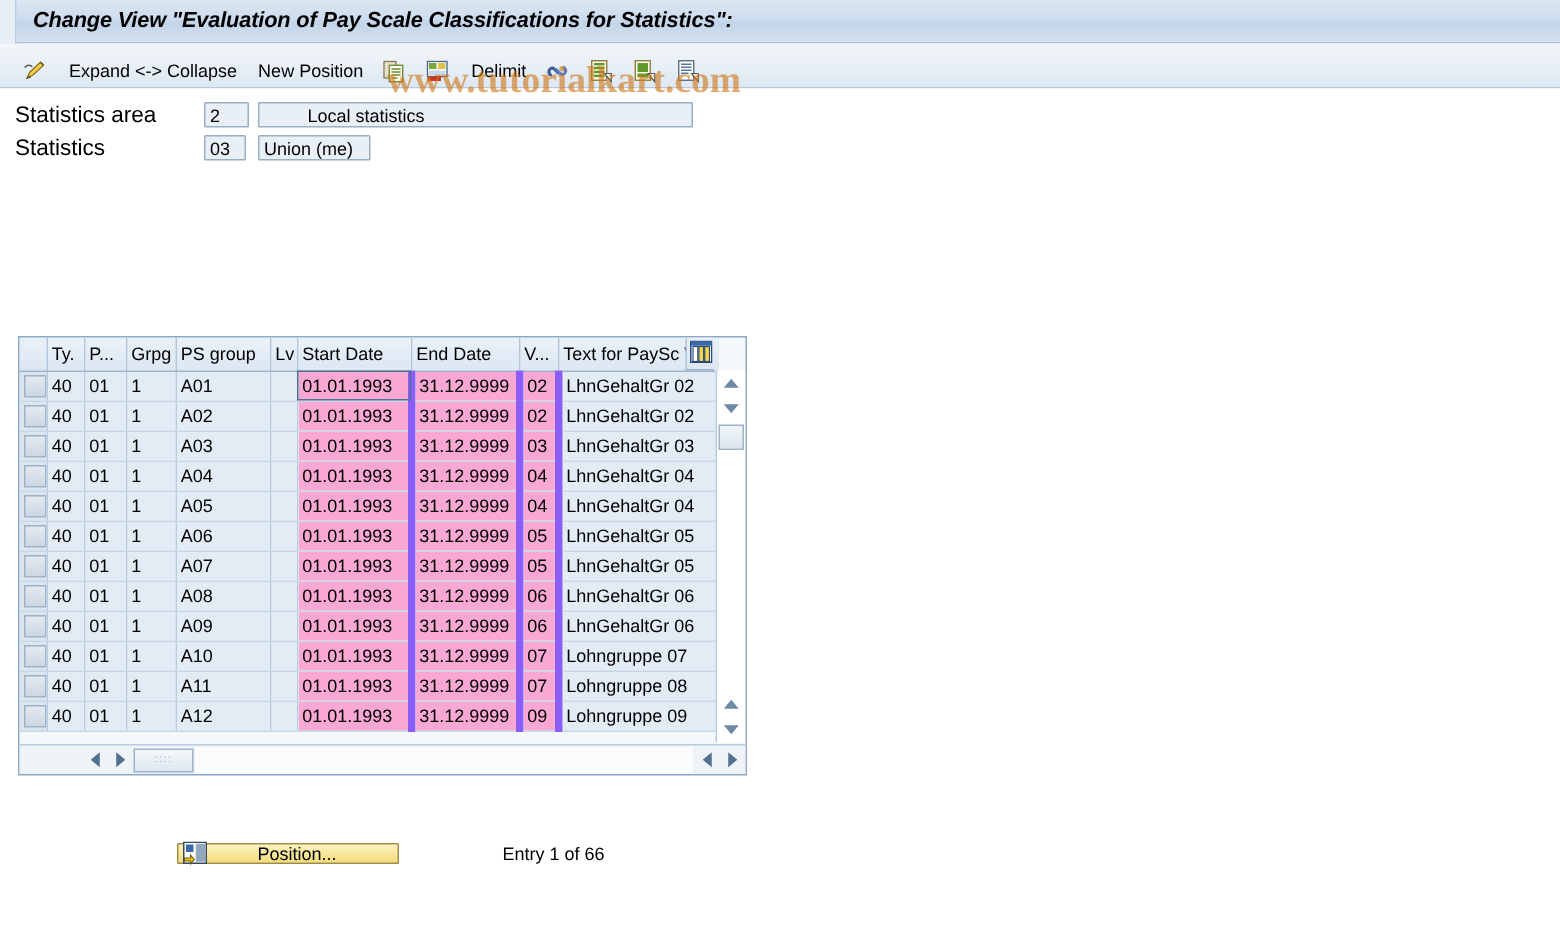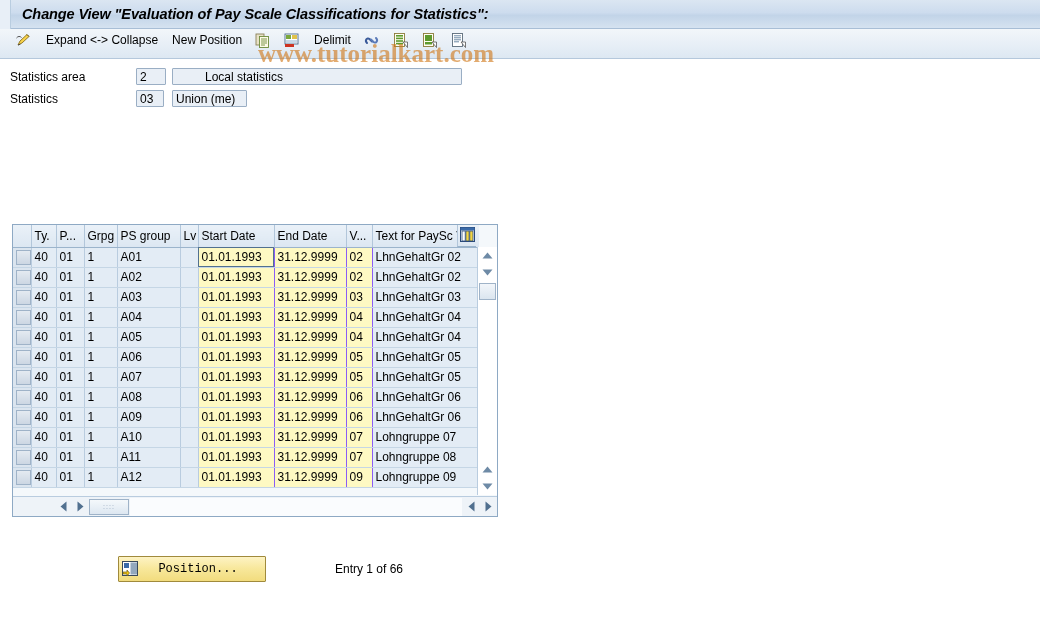--- a/index.html
+++ b/index.html
@@ -42,21 +42,21 @@
     letter-spacing: -0.1px;
     white-space: nowrap;
   }
 
   
   .toolbar {
     height: 30px;
     background: linear-gradient(to bottom, #f2f6fa 0%, #e6eef6 60%, #dde8f2 100%);
     border-bottom: 1px solid #b5c8dc;
     display: flex;
-    align-items: flex-start;
+    align-items: flex-end;
     padding-left: 10px;
     box-sizing: border-box;
     position: relative;
   }
   .tb-item {
     display: flex;
     align-items: center;
     height: 22px;
     padding: 0 5px;
     margin-right: 2px;
@@ -93,21 +93,21 @@
   
   .form-area { padding: 8px 0 0 10px; }
   .form-row {
     display: flex;
     align-items: center;
     height: 19px;
     margin-bottom: 3px;
   }
   .form-label {
     width: 126px;
-    font-size: 12px;
+    font-size: 15px;
     color: #000;
   }
   .fld {
     background: #e9eff6;
     border: 1px solid #9aaec4;
     height: 17px;
     line-height: 17px;
     font-size: 12px;
     font-family: "Liberation Sans", sans-serif;
     color: #000;
@@ -180,22 +180,22 @@
   .selbox {
     width: 15px;
     height: 15px;
     margin: 1px auto;
     background: linear-gradient(to bottom, #e4eaf1 0%, #ccd7e3 100%);
     border: 1px solid #9fb3c8;
     box-sizing: border-box;
   }
   tr.row td { background: #e3ecf5; }
   tr.row td.inp {
-    background: #fef9c3;
-    border-right: 1px solid #8b5cf6;
+    background: #f9a8d4;
+    border-right: 5px solid #8b5cf6;
     font-family: "Liberation Sans", sans-serif;
   }
   td.inp.sel {
     background: #b5c9de;
     outline: 1px solid #51708f;
     outline-offset: -1px;
   }
   td.c-sel { background: #dbe5ef !important; }
 
   
@@ -297,29 +297,28 @@
     left: 0;
     top: 490px;
     width: 1040px;
     height: 40px;
     display: flex;
     align-items: center;
   }
   .pos-btn {
     margin-left: 118px;
     width: 148px;
-    height: 26px;
+    height: 14px;
     background: linear-gradient(to bottom, #fdf3c4 0%, #f7e79a 50%, #f2dc7e 100%);
     border: 1px solid #a08a3c;
     display: flex;
     align-items: center;
     box-sizing: border-box;
     cursor: default;
     border-radius: 1px;
-    font-family: Liberation Mono, monospace;
   }
   .pos-btn .pb-ico { margin-left: 3px; width: 17px; height: 16px; }
   .pos-btn .pb-label {
     flex: 1;
     text-align: center;
     font-size: 12px;
     color: #000;
     padding-right: 8px;
   }
   .entry-text {

